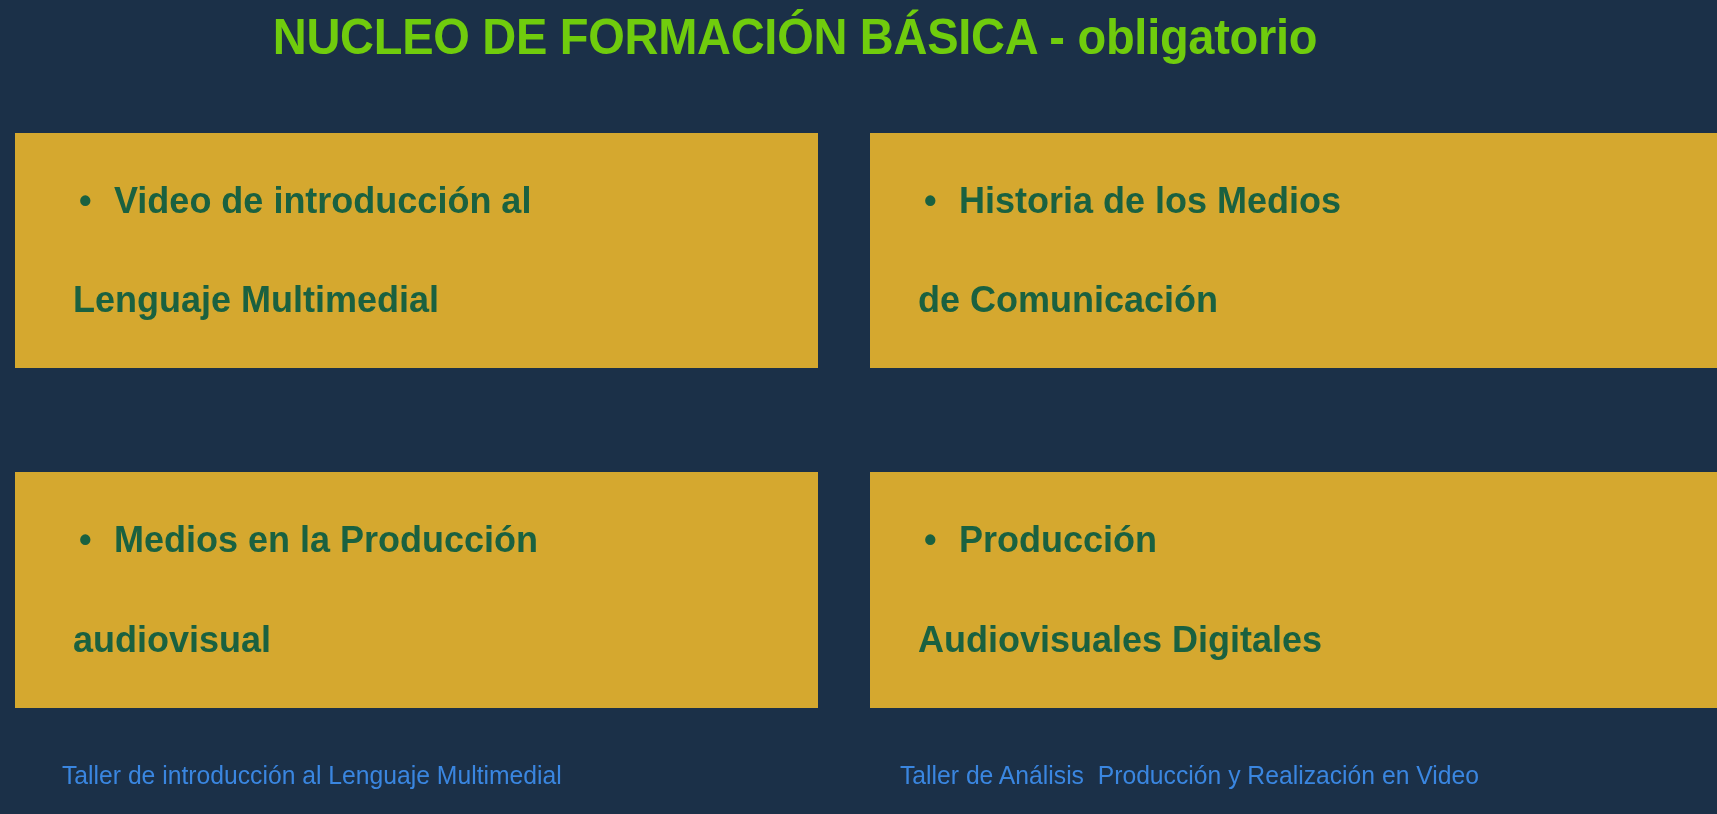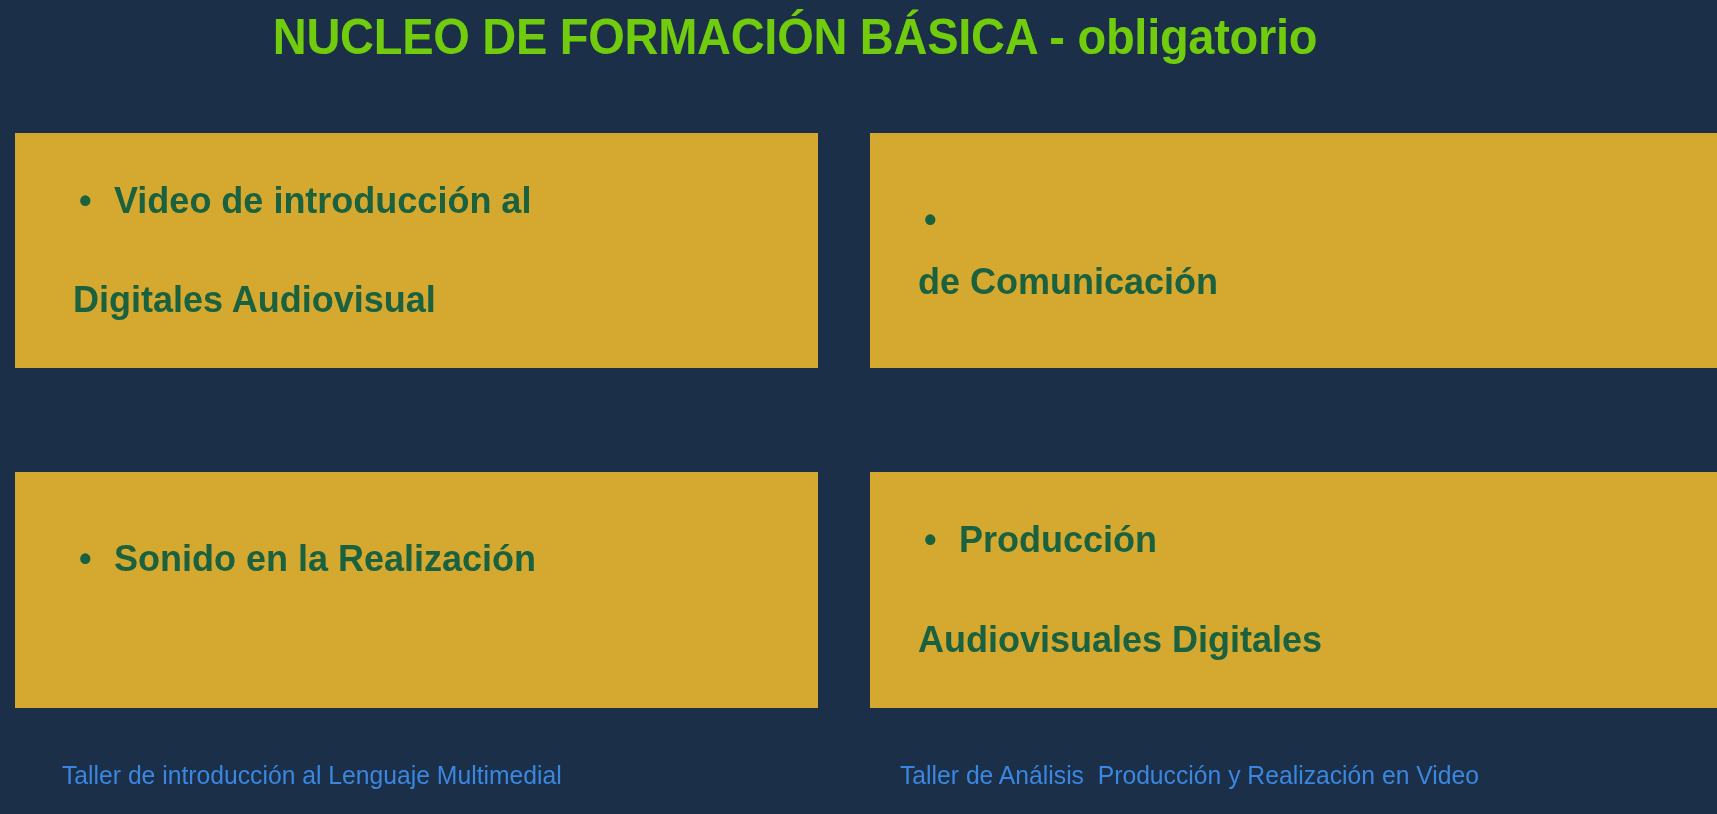--- a/index.html
+++ b/index.html
@@ -103,39 +103,41 @@
 <div class="slide">
 
   <div class="slide-title">NUCLEO DE FORMACIÓN BÁSICA - obligatorio</div>
 
   <div class="card card-left card-row1">
     <div class="card-body">
       <span class="bullet-row line-1">
         <span class="bullet-dot">•</span>
         <span>Video de introducción al</span>
       </span>
-      <span class="line-2">Digitales Audiovisual</span>
+      <span class="line-2">Lenguaje Multimedial</span>
     </div>
   </div>
 
   <div class="card card-right card-row1">
     <div class="card-body">
       <span class="bullet-row line-1">
         <span class="bullet-dot">•</span>
+        <span>Historia de los Medios</span>
       </span>
       <span class="line-2">de Comunicación</span>
     </div>
   </div>
 
   <div class="card card-left card-row2">
     <div class="card-body">
       <span class="bullet-row line-1">
         <span class="bullet-dot">•</span>
-        <span>Sonido en la Realización</span>
+        <span>Medios en la Producción</span>
       </span>
+      <span class="line-2">audiovisual</span>
     </div>
   </div>
 
   <div class="card card-right card-row2">
     <div class="card-body">
       <span class="bullet-row line-1">
         <span class="bullet-dot">•</span>
         <span>Producción</span>
       </span>
       <span class="line-2">Audiovisuales Digitales</span>

